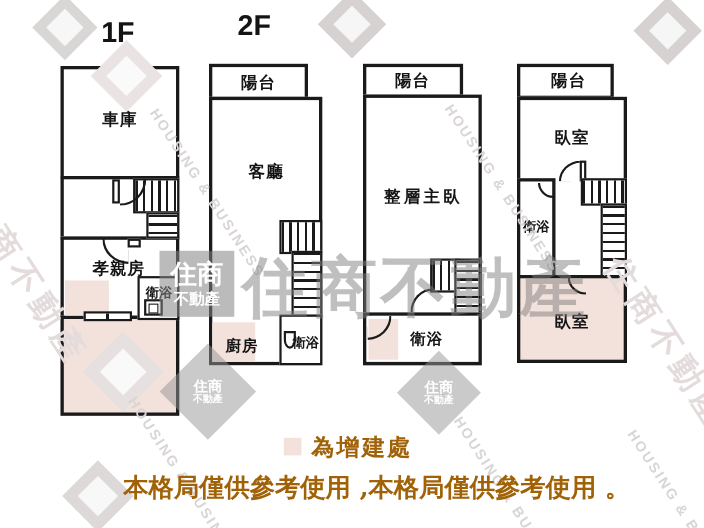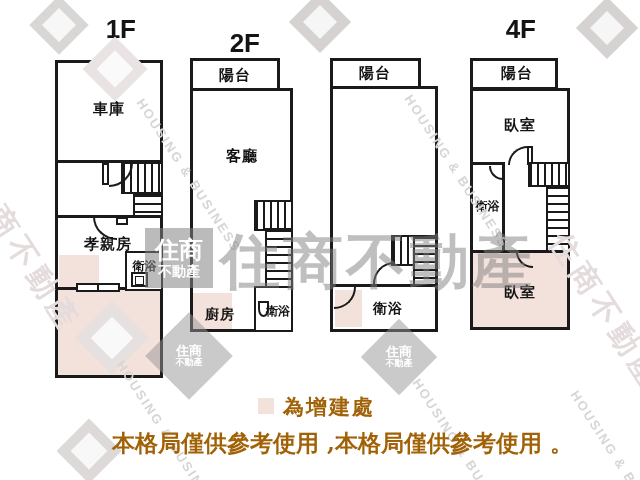--- a/index.html
+++ b/index.html
@@ -17,21 +17,21 @@
   .door.br{border-right:2px solid #1a1a1a;border-bottom:2px solid #1a1a1a;border-radius:0 0 100% 0;}
   .door.bl{border-left:2px solid #1a1a1a;border-bottom:2px solid #1a1a1a;border-radius:0 0 0 100%;}
   .door.tl{border-left:2px solid #1a1a1a;border-top:2px solid #1a1a1a;border-radius:100% 0 0 0;}
   .leaf{position:absolute;box-sizing:border-box;border:2px solid #1a1a1a;background:#fff;}
   .win{position:absolute;box-sizing:border-box;border:2px solid #1a1a1a;background:
        linear-gradient(90deg,transparent 47%,#1a1a1a 47%,#1a1a1a 53%,transparent 53%),#fff;}
   .fix{position:absolute;box-sizing:border-box;border:2px solid #1a1a1a;background:#fff;}
   .fix .in{position:absolute;left:2px;top:2px;width:7px;height:7px;border:1px solid #1a1a1a;}
   .sink{position:absolute;box-sizing:border-box;border:2px solid #1a1a1a;border-radius:0 0 50% 50%;background:#fff;}
   
-  .flabel{position:absolute;font-size:26px;font-weight:bold;color:#141414;text-align:right;width:44px;}
+  .flabel{position:absolute;font-size:26px;font-weight:bold;color:#141414;text-align:left;width:44px;}
   .lbl{position:absolute;font-weight:bold;color:#141414;text-align:center;font-size:15px;
        letter-spacing:1px;white-space:nowrap;}
   .lbl.sm{font-size:12px;letter-spacing:0;}
   .lbl.sp{letter-spacing:3px;}
   
   #wm{position:absolute;left:0;top:0;width:640px;height:480px;pointer-events:none;}
   .wm-diamond{position:absolute;transform:rotate(45deg);}
   .wm-diamond .core{position:absolute;left:22%;top:22%;width:56%;height:56%;background:#ffffff;opacity:.8;}
   .wm-dtext{position:absolute;width:100%;height:100%;display:flex;flex-direction:column;align-items:center;
             justify-content:center;transform:rotate(0deg);color:#fff;font-weight:bold;line-height:1.05;}
@@ -49,22 +49,21 @@
   
   .legend-swatch{position:absolute;background:#f3e1db;}
   .red{position:absolute;color:#a16207;font-weight:bold;font-family:"DejaVu Serif",serif;white-space:nowrap;}
 </style>
 </head>
 <body>
 
 <div id="stage">
 
   <div class="flabel" style="left:92px;top:14px;">1F</div>
-  <div class="flabel" style="left:216px;top:28px;">2F</div>
-  <div class="flabel" style="left:492px;top:14px;">4F</div>
+  <div class="flabel" style="left:216px;top:8px;">2F</div>
 
   <div class="r" style="left:55px;top:60px;width:108px;height:103px;"></div>
   <div class="r" style="left:55px;top:160px;width:108px;height:58px;"></div>
   <div class="r" style="left:55px;top:215px;width:108px;height:75px;"></div>
   <div class="r pinkbg" style="left:55px;top:287px;width:108px;height:91px;"></div>
   <div class="pink" style="left:59px;top:255px;width:40px;height:32px;"></div>
   <div class="r thin" style="left:125px;top:251px;width:38px;height:40px;"></div>
   <div class="stair v" style="left:121px;top:162px;width:42px;height:32px;"></div>
   <div class="stair h" style="left:133px;top:193px;width:30px;height:24px;"></div>
   <div class="leaf" style="left:102px;top:163px;width:7px;height:22px;"></div>
@@ -94,20 +93,21 @@
 
   <div class="r" style="left:330px;top:58px;width:91px;height:31px;"></div>
   <div class="r" style="left:330px;top:86px;width:108px;height:246px;"></div>
   <div class="stair v" style="left:391px;top:235px;width:27px;height:31px;"></div>
   <div class="stair h" style="left:413px;top:235px;width:24px;height:52px;"></div>
   <div class="door tl" style="left:373px;top:262px;width:21px;height:22px;"></div>
   <div class="r" style="left:330px;top:284px;width:108px;height:48px;"></div>
   <div class="pink" style="left:335px;top:290px;width:27px;height:37px;"></div>
   <div class="door br" style="left:334px;top:287px;width:22px;height:22px;"></div>
   <div class="lbl" style="left:350px;top:64px;width:50px;">陽台</div>
+  <div class="lbl sp" style="left:344px;top:170px;width:82px;">整層主臥</div>
   <div class="lbl" style="left:366px;top:300px;width:44px;font-size:14px;">衛浴</div>
 
   <div class="r" style="left:470px;top:58px;width:88px;height:32px;"></div>
   <div class="r" style="left:470px;top:88px;width:100px;height:242px;"></div>
   <div class="door tl" style="left:508px;top:146px;width:20px;height:19px;"></div>
   <div class="leaf" style="left:527px;top:146px;width:6px;height:19px;"></div>
   <div class="r" style="left:470px;top:162px;width:35px;height:92px;"></div>
   <div class="door bl" style="left:489px;top:166px;width:14px;height:14px;"></div>
   <div class="stair v" style="left:528px;top:162px;width:42px;height:25px;"></div>
   <div class="stair h" style="left:546px;top:185px;width:24px;height:69px;"></div>

